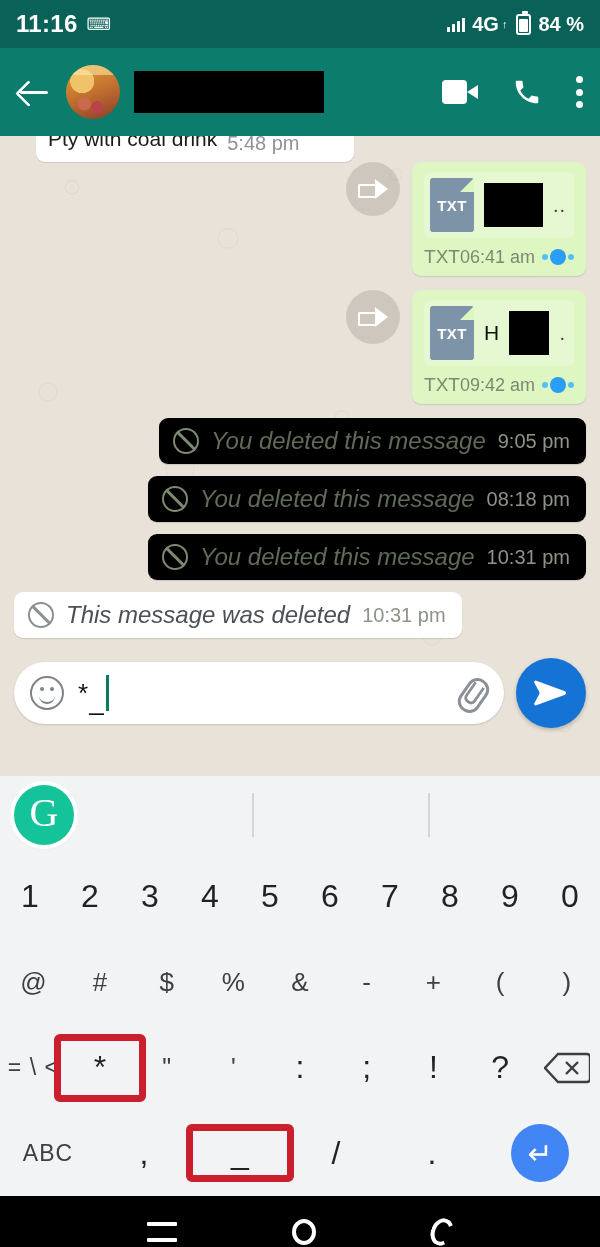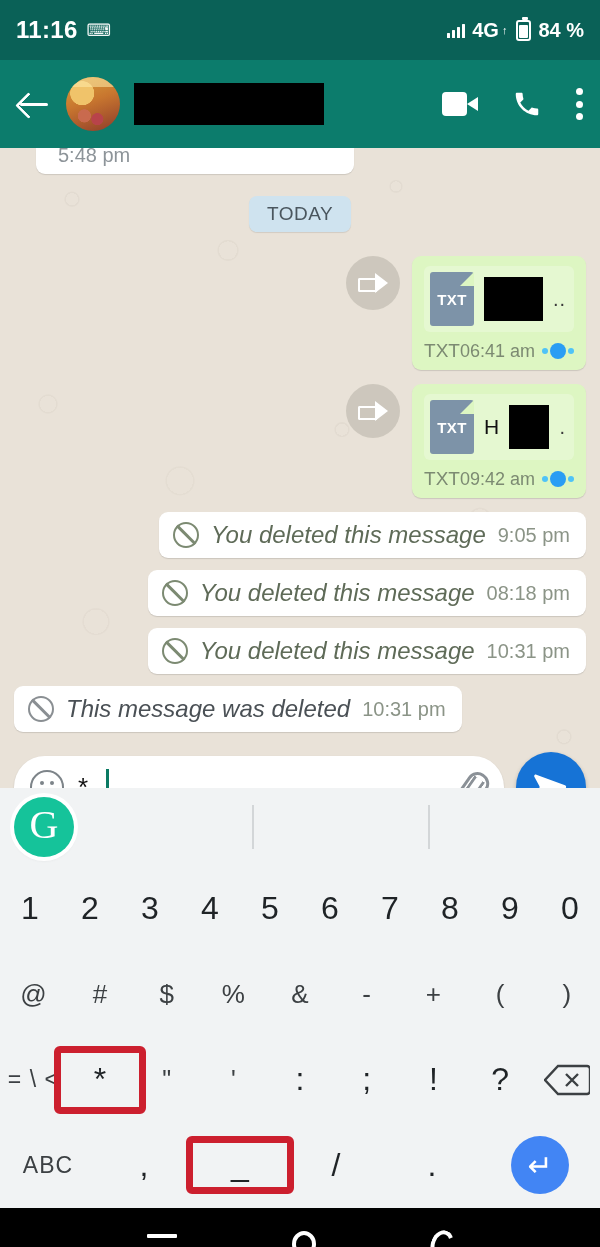--- a/index.html
+++ b/index.html
@@ -6,21 +6,21 @@
   html, body {
     width: 600px; height: 1247px;
     font-family: "Liberation Sans", sans-serif;
     background: #000;
     overflow: hidden;
   }
   .phone { position: relative; width: 600px; height: 1247px; }
 
   
   .status-bar {
-    height: 60px; background: #0a6157;
+    height: 48px; background: #0a6157;
     display: flex; align-items: center;
     padding: 0 16px; color: #fff;
   }
   .status-left { display: flex; align-items: center; gap: 9px; }
   .status-time { font-size: 24px; font-weight: bold; letter-spacing: .3px; }
   .kbd-glyph { font-size: 17px; line-height: 1; opacity: .95; }
   .status-right { margin-left: auto; display: flex; align-items: center; gap: 7px; }
   .signal { display: flex; align-items: flex-end; gap: 2px; height: 16px; }
   .signal i { display: block; width: 3px; background: #fff; border-radius: .5px; }
   .signal i:nth-child(1){height:5px}.signal i:nth-child(2){height:8px}
@@ -135,21 +135,21 @@
   .meta-type { font-size: 19px; color:#7c8a72; }
   .meta-right { margin-left:auto; display:flex; align-items:center; gap:7px; }
   .meta-time { font-size: 18px; color:#7c8a72; }
   .ticks { display:flex; align-items:center; gap:2px; }
   .tick-dot { width:6px; height:6px; background:#4fc3f7; border-radius:50%; }
   .tick-big { width:16px; height:16px; background:#2a9df4; border-radius:50%; }
 
   .deleted-row { display:flex; justify-content:flex-end; margin-bottom: 12px; }
   .deleted-row.incoming { justify-content:flex-start; }
   .bubble-deleted { display:flex; align-items:center; gap: 12px;
-    background:#ffffff; border-radius: 9px; padding: 9px 16px 9px 14px;
+    background:#000000; border-radius: 9px; padding: 9px 16px 9px 14px;
     box-shadow: 0 1px 1px rgba(0,0,0,.13); }
   .bubble-deleted.white { background:#fff; }
   .ban-icon { width: 26px; height: 26px; border: 2.5px solid #7c8a72;
     border-radius: 50%; position: relative; flex: 0 0 auto; }
   .ban-icon::after { content:""; position:absolute; left:50%; top:-2px;
     width: 2.5px; height: 26px; background:#7c8a72; transform: translateX(-50%) rotate(-45deg); }
   .bubble-deleted.white .ban-icon { border-color:#8a8f93; }
   .bubble-deleted.white .ban-icon::after { background:#8a8f93; }
   .deleted-text { font-size: 24px; font-style: italic; color:#5f6b58; white-space:nowrap;}
   .bubble-deleted.white .deleted-text { color:#4a5055; }
@@ -272,26 +272,24 @@
           <i></i>
         </div>
     </div>
   </div>
 
   <div class="chat">
     <div class="chat-doodles"></div>
     <div class="chat-inner">
 
       <div class="bubble-clip-top">
+        <span class="clip-text">Pty with coal drink</span>
         <span class="clip-time">5:48 pm</span>
       </div>
 
-      <div class="day-chip-row">
-        <span class="day-chip">TODAY</span>
-      </div>
 
       <div class="msg-row">
         <div class="fwd-badge">
           <div class="fwd-arrow"></div>
         </div>
         <div class="bubble-out">
           <div class="doc-attach">
             <div class="doc-icon">
               <span>TXT</span>
             </div>

